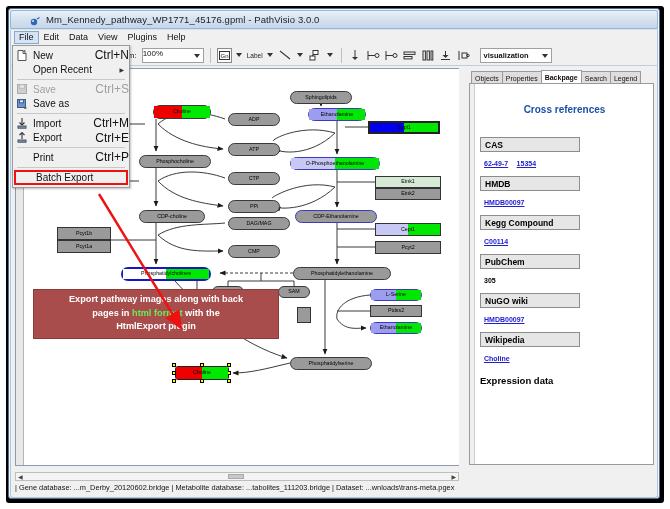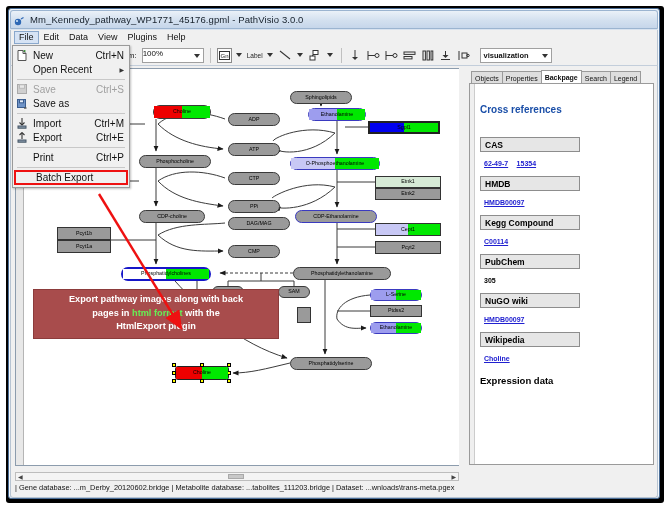--- a/index.html
+++ b/index.html
@@ -34,21 +34,21 @@
   }
   
   .titlebar {
     position: absolute;
     left: 10px; top: 10px;
     width: 648px; height: 19px;
     background: linear-gradient(#eaf1f8, #d3e0ef 55%, #c6d6ea);
     border: 1px solid #9bb4d0;
     border-radius: 3px 3px 0 0;
     display: flex; align-items: center;
-    padding-left: 2px;
+    padding-left: 18px;
   }
   .title-icon {
     width: 12px; height: 12px;
     margin-right: 5px;
     position: relative;
     flex: 0 0 auto;
   }
   .title-text {
     font-size: 9.5px;
     color: #16202b;
@@ -250,21 +250,21 @@
     overflow: hidden;
   }
   .side-scroll-l {
     position: absolute; left: 0; top: 0;
     width: 5px; height: 100%;
     background: #efefef; border-right: 1px solid #ccc;
   }
   .side-inner { position: absolute; left: 10px; top: 6px; right: 4px; }
   .xref-title {
     font-size: 10px; font-weight: bold; color: #1b4fa8;
-    margin-top: 14px; margin-bottom: 22px;
+    margin-top: 14px; margin-bottom: 22px; text-align: center;
   }
   .xref-head {
     width: 100px; height: 15px;
     background: #e6e6e6;
     border: 1px solid #8d8d8d;
     font-size: 8.5px; font-weight: bold; color: #000;
     display: flex; align-items: center;
     padding-left: 4px;
   }
   .xref-val {
@@ -321,21 +321,21 @@
     position: relative;
   }
   .fm-icon {
     width: 14px; height: 12px;
     display: flex; align-items: center; justify-content: center;
     font-size: 8px; color: #555;
     flex: 0 0 14px;
   }
   .fm-label { font-size: 10px; color: #111; flex: 1 1 auto; padding-left: 4px; }
   .fm-label.dim { color: #a0a0a0; }
-  .fm-accel { font-size: 10px; color: #111; padding-right: 5px; }
+  .fm-accel { font-size: 12px; color: #111; }
   .fm-accel.dim { color: #a0a0a0; }
   .fm-sub { font-size: 6px; color: #333; padding-right: 5px; }
   .fm-sep { height: 1px; background: #c8c8c8; margin: 2px 4px; }
   .fm-row.boxed {
     border: 2px solid #ee1111;
     height: 15px;
     margin: 0 1px;
   }
   .red-arrow { position: absolute; z-index: 55; }
 </style>

